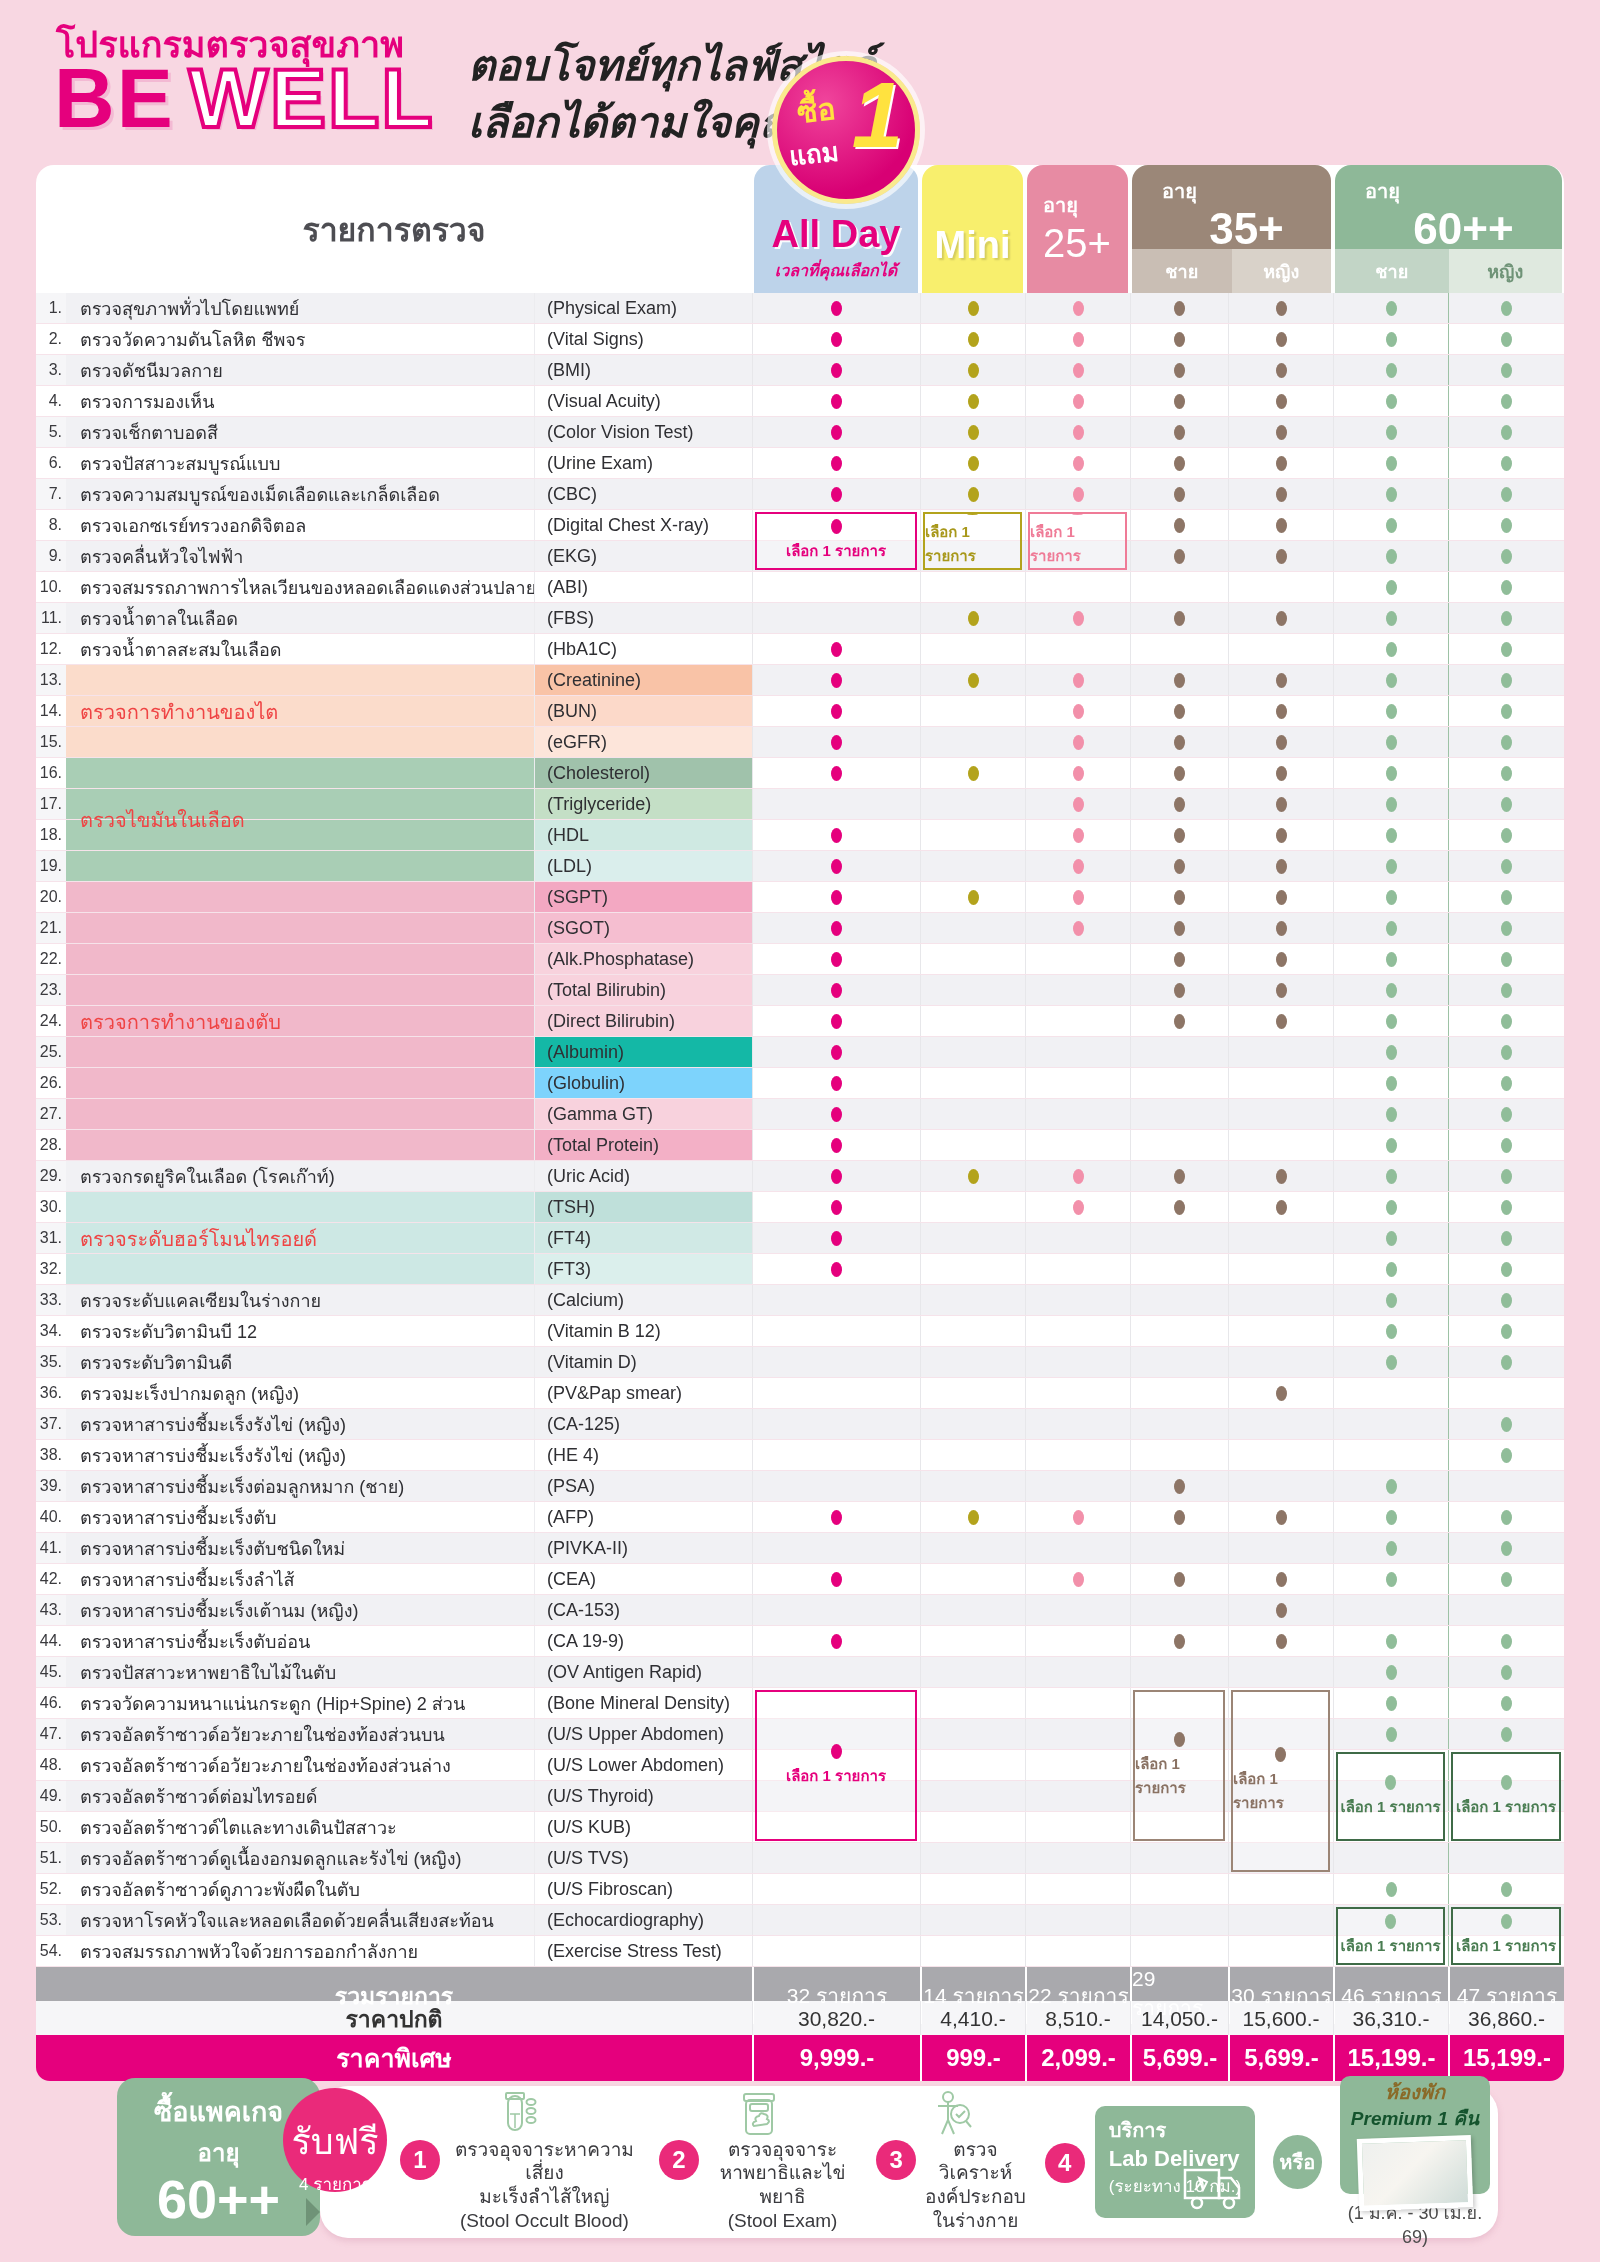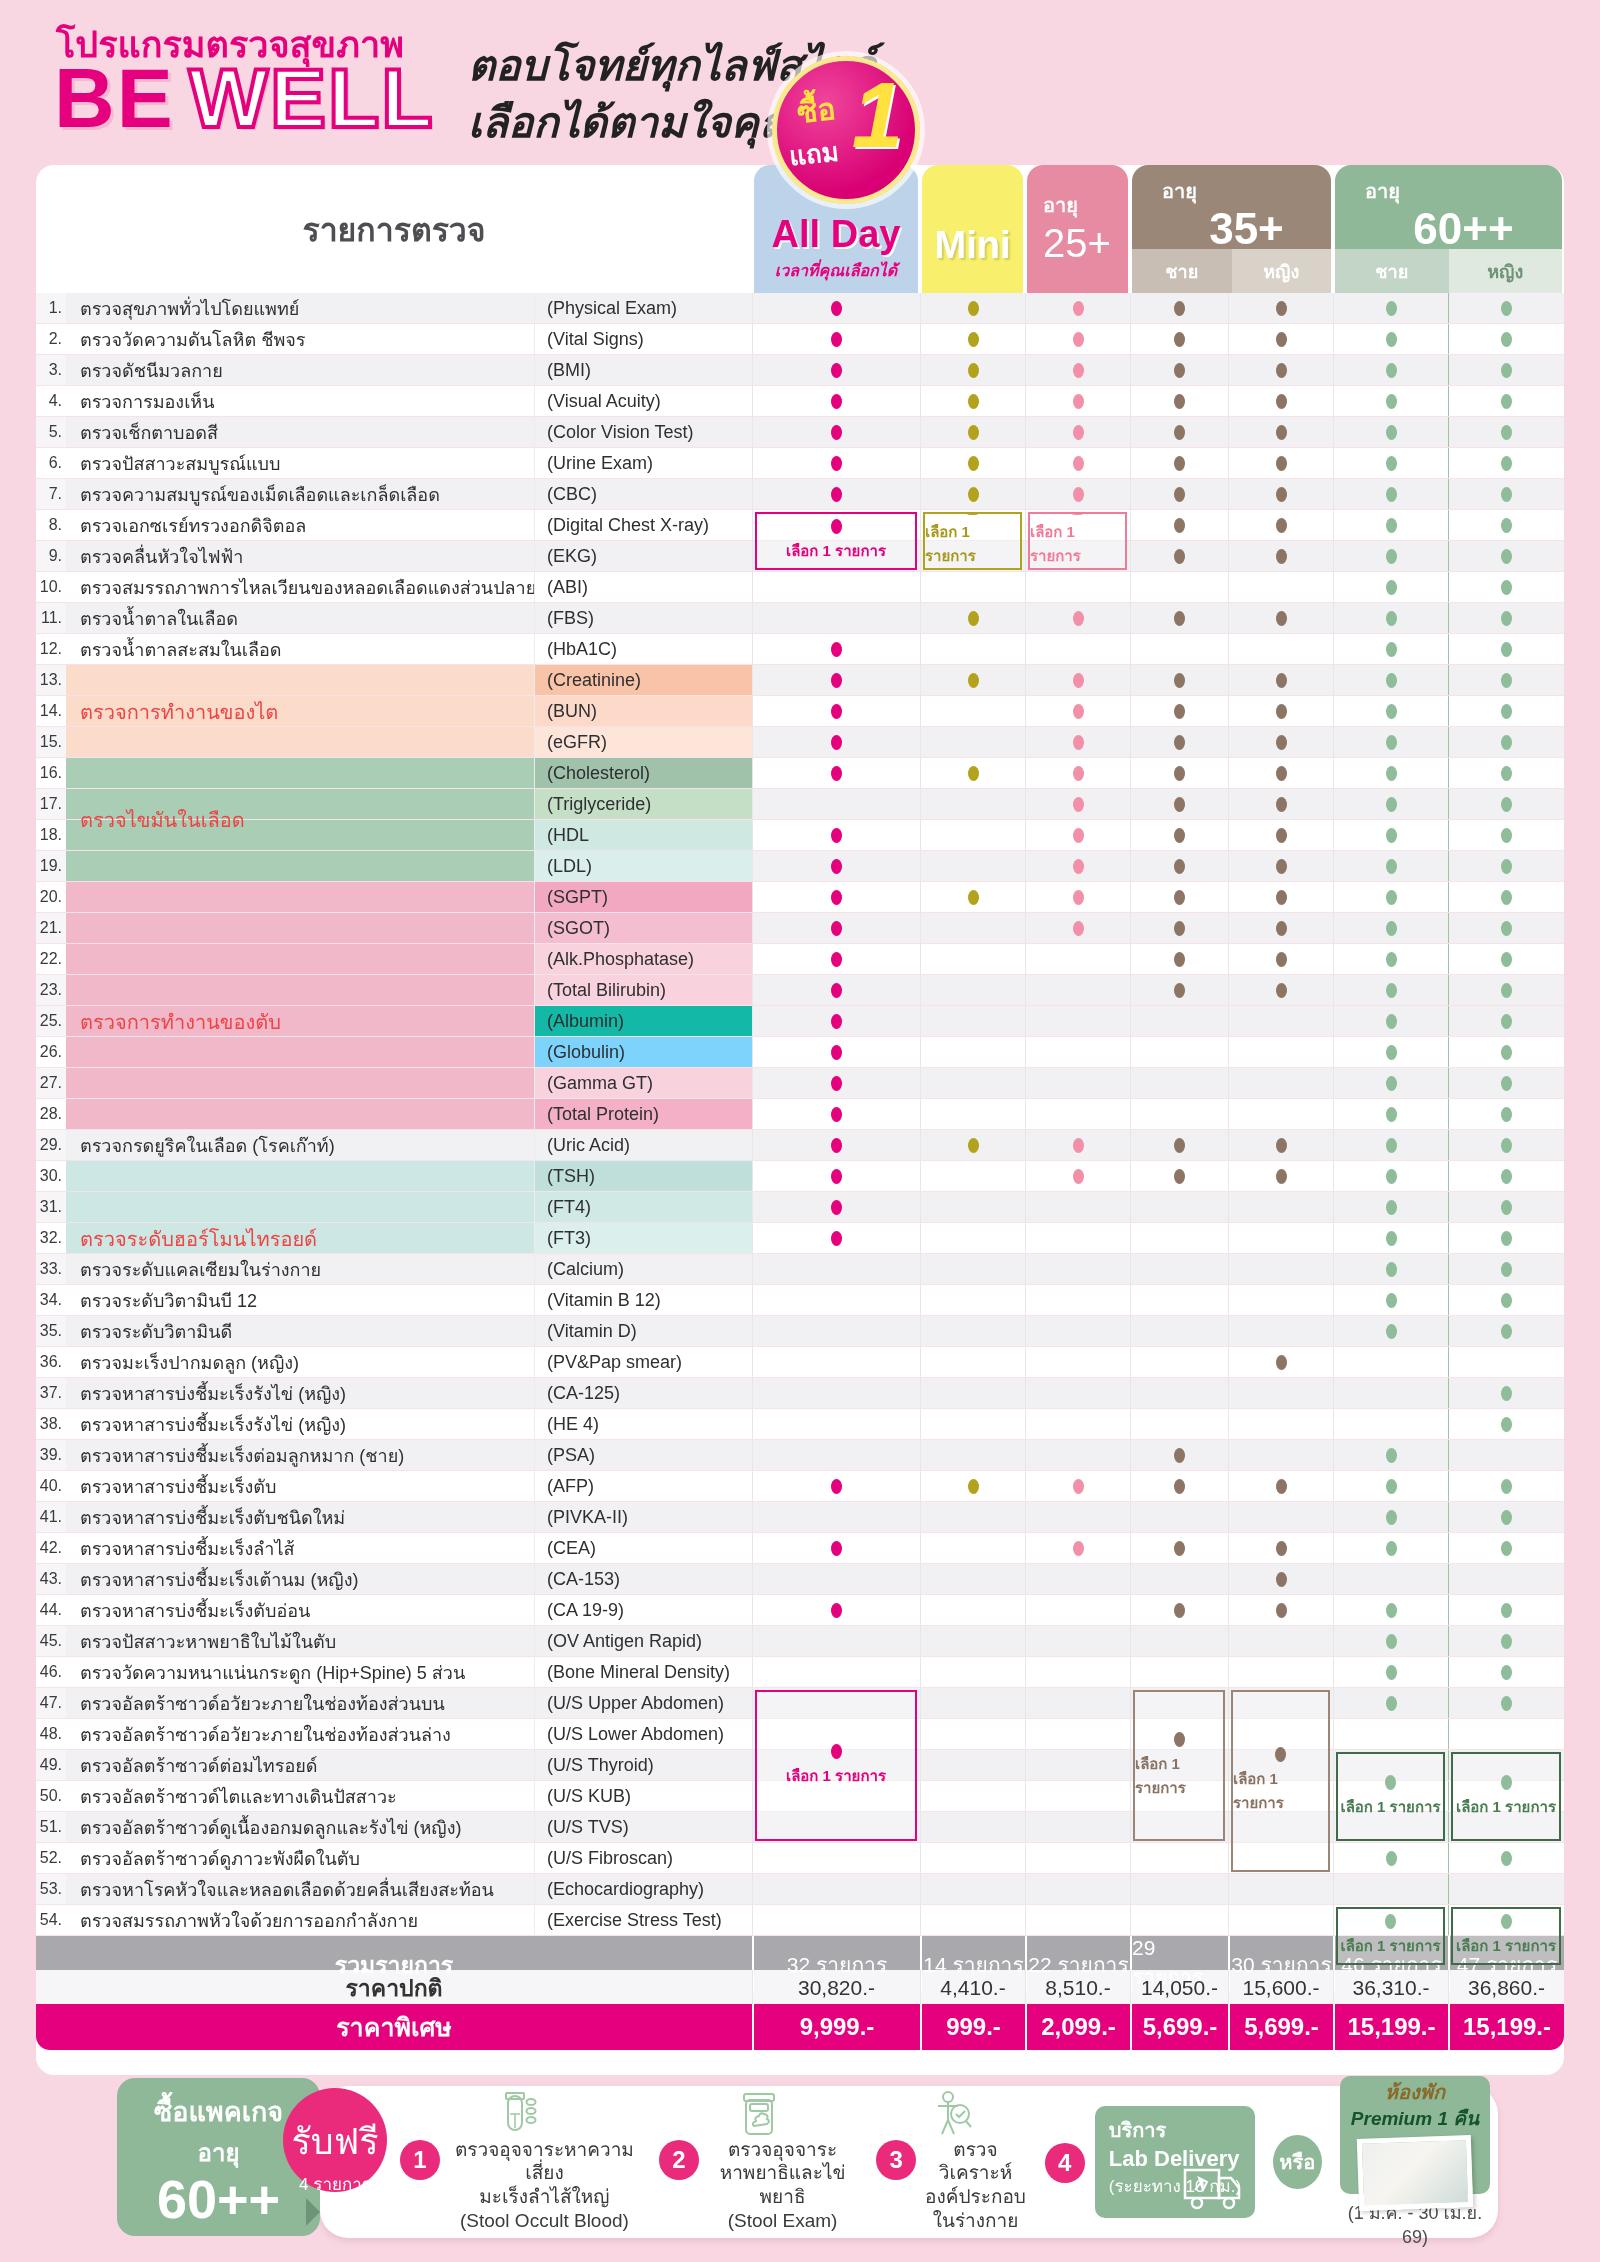--- a/index.html
+++ b/index.html
@@ -692,20 +692,42 @@
           <div class="c dcell a35f">
             <span class="dot" style="background: rgb(141, 117, 102);"></span>
           </div>
           <div class="c dcell a60m">
             <span class="dot" style="background: rgb(144, 189, 153);"></span>
           </div>
           <div class="c dcell a60f">
             <span class="dot" style="background: rgb(144, 189, 153);"></span>
           </div>
         </div>
+        <div class="trow">
+          <div class="c num">24.</div>
+          <div class="c name" style="background: rgb(241, 184, 202);"></div>
+          <div class="c code" style="background: rgb(248, 210, 221);">(Direct Bilirubin)</div>
+          <div class="c dcell allday">
+            <span class="dot" style="background: rgb(229, 0, 125);"></span>
+          </div>
+          <div class="c dcell mini"></div>
+          <div class="c dcell a25"></div>
+          <div class="c dcell a35m">
+            <span class="dot" style="background: rgb(141, 117, 102);"></span>
+          </div>
+          <div class="c dcell a35f">
+            <span class="dot" style="background: rgb(141, 117, 102);"></span>
+          </div>
+          <div class="c dcell a60m">
+            <span class="dot" style="background: rgb(144, 189, 153);"></span>
+          </div>
+          <div class="c dcell a60f">
+            <span class="dot" style="background: rgb(144, 189, 153);"></span>
+          </div>
+        </div>
         <div class="trow stripe">
           <div class="c num">25.</div>
           <div class="c name" style="background: rgb(241, 184, 202);"></div>
           <div class="c code" style="background: #14b8a6;">(Albumin)</div>
           <div class="c dcell allday">
             <span class="dot" style="background: rgb(229, 0, 125);"></span>
           </div>
           <div class="c dcell mini"></div>
           <div class="c dcell a25"></div>
           <div class="c dcell a35m"></div>
@@ -1076,21 +1098,21 @@
           <div class="c dcell a35f"></div>
           <div class="c dcell a60m">
             <span class="dot" style="background: rgb(144, 189, 153);"></span>
           </div>
           <div class="c dcell a60f">
             <span class="dot" style="background: rgb(144, 189, 153);"></span>
           </div>
         </div>
         <div class="trow">
           <div class="c num">46.</div>
-          <div class="c name">ตรวจวัดความหนาแน่นกระดูก (Hip+Spine) 5 ส่วน</div>
+          <div class="c name">ตรวจวัดความหนาแน่นกระดูก (Hip+Spine) 2 ส่วน</div>
           <div class="c code">(Bone Mineral Density)</div>
           <div class="c dcell allday"></div>
           <div class="c dcell mini"></div>
           <div class="c dcell a25"></div>
           <div class="c dcell a35m"></div>
           <div class="c dcell a35f"></div>
           <div class="c dcell a60m">
             <span class="dot" style="background: rgb(144, 189, 153);"></span>
           </div>
           <div class="c dcell a60f">

